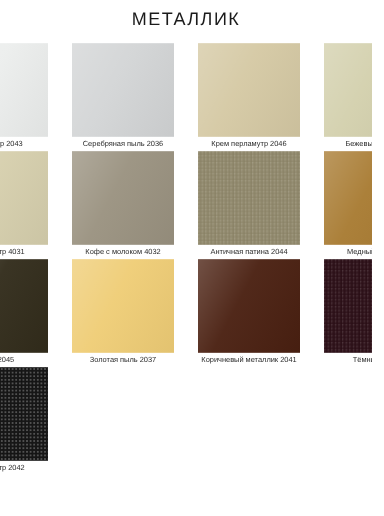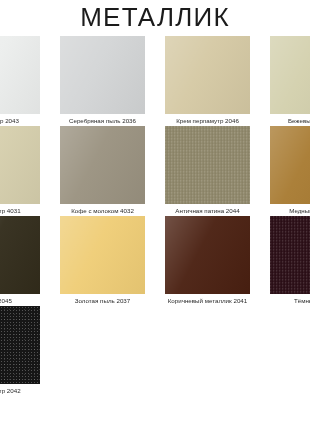--- a/index.html
+++ b/index.html
@@ -22,21 +22,21 @@
     height: 430px;
     background: #ffffff;
     overflow: hidden;
   }
   .page-title {
     position: absolute;
     top: 4px;
     left: 0;
     width: 310px;
     text-align: center;
-    font-size: 26px;
+    font-size: 15px;
     letter-spacing: 1.2px;
     color: #1b1b1b;
     font-weight: 400;
     line-height: 26px;
   }
   
   .grid {
     position: absolute;
     top: 36px;
     left: -55px;

